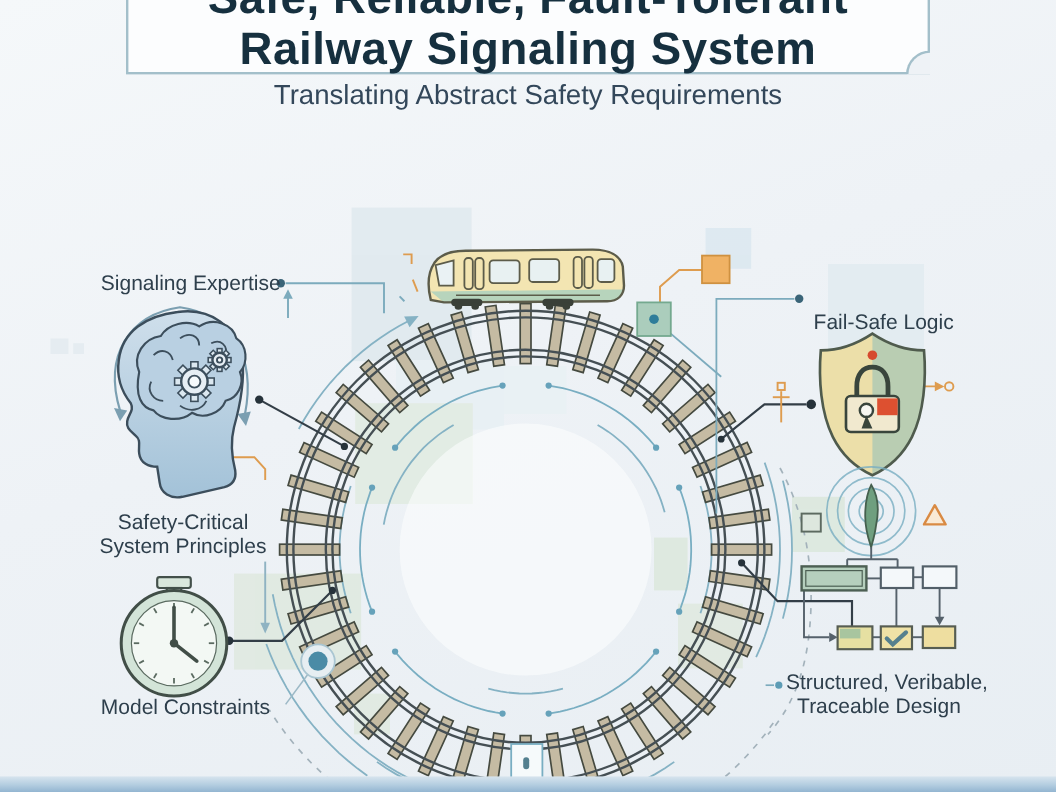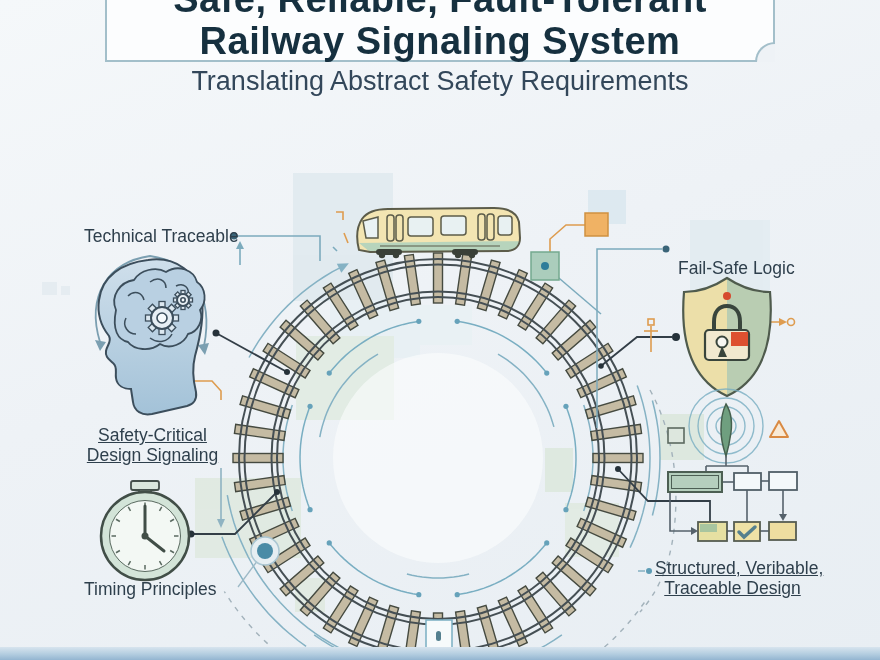--- a/index.html
+++ b/index.html
@@ -9,23 +9,23 @@
   svg{position:absolute;left:0;top:0;}
   .title-box{position:absolute;left:105px;top:-52px;width:670px;height:114px;
     background:#fcfdfe;border:2px solid #a3bfca;box-sizing:border-box;}
   .title-box .notch{position:absolute;right:-2px;bottom:-2px;width:18px;height:18px;
     background:#eef2f6;border-top:2px solid #a3bfca;border-left:2px solid #a3bfca;
     border-top-left-radius:100%;}
   .title-line{position:absolute;left:0;width:100%;text-align:center;
     font-weight:bold;font-size:38px;color:#16303f;letter-spacing:0.5px;white-space:nowrap;}
   .t1{top:28px;} .t2{top:70px;}
   .subtitle{position:absolute;left:0;top:66px;width:880px;text-align:center;
-    font-size:27px;color:#33475a;}
+    font-size:23px;color:#33475a;}
   .lbl{position:absolute;font-size:17.5px;color:#2e3f4c;white-space:nowrap;}
-  .center{text-align:center;text-decoration:underline;}
+  .center{text-align:center;}
   .bottom-bar{position:absolute;left:0;top:647px;width:880px;height:13px;
     background:linear-gradient(180deg,#d7e4ee 0%,#b3cde0 55%,#93b5d1 100%);}
 </style>
 </head>
 <body>
 
 <div class="stage">
 
 <svg width="880" height="660" viewBox="0 0 880 660">
   <defs>
@@ -355,27 +355,27 @@
   <path d="M 779,421 L 788,437 L 770,437 Z" fill="#f9ead6" stroke="#d98a43" stroke-width="2" stroke-linejoin="round"></path>
 </svg>
 
 <div class="title-box">
   <div class="title-line t1">Safe, Reliable, Fault-Tolerant</div>
   <div class="title-line t2">Railway Signaling System</div>
   <div class="notch"></div>
 </div>
 <div class="subtitle">Translating Abstract Safety Requirements</div>
 
-<div class="lbl" style="left:84px;top:226px;">Technical Traceable</div>
+<div class="lbl" style="left:84px;top:226px;">Signaling Expertise</div>
 <div class="lbl" style="left:678px;top:240px;margin-top:18px;">Fail-Safe Logic</div>
 <div class="lbl center" style="left:80px;top:425px;width:145px;line-height:20px;">
   <span>Safety-Critical</span><br>
-  <span>Design Signaling</span>
+  <span>System Principles</span>
 </div>
-<div class="lbl" style="left:84px;top:579px;">Timing Principles</div>
+<div class="lbl" style="left:84px;top:579px;">Model Constraints</div>
 <div class="lbl center" style="left:655px;top:558px;width:155px;line-height:20px;text-align:center;">
   <span>Structured, Veribable,</span><br>
   <span>Traceable Design</span>
 </div>
 
 <div class="bottom-bar"></div>
 
 </div>
 
 </body></html>

